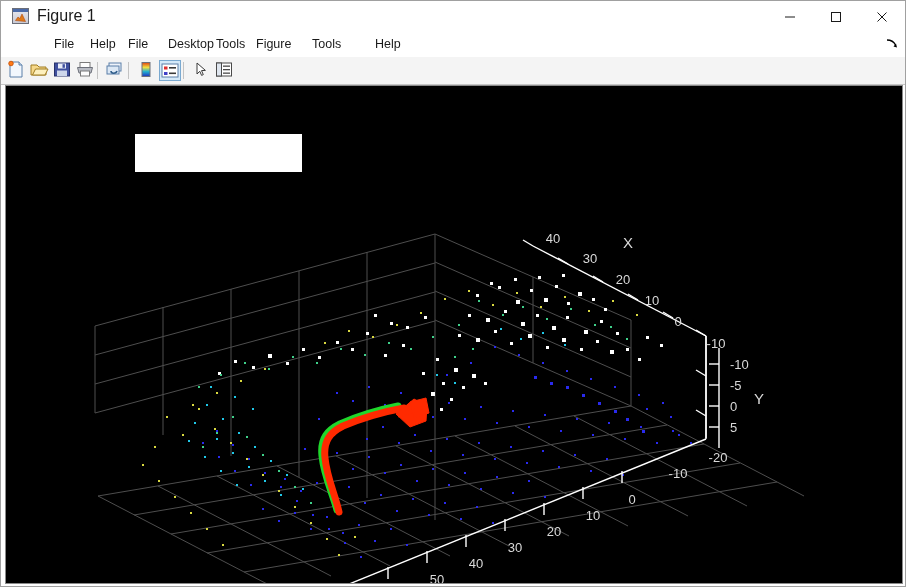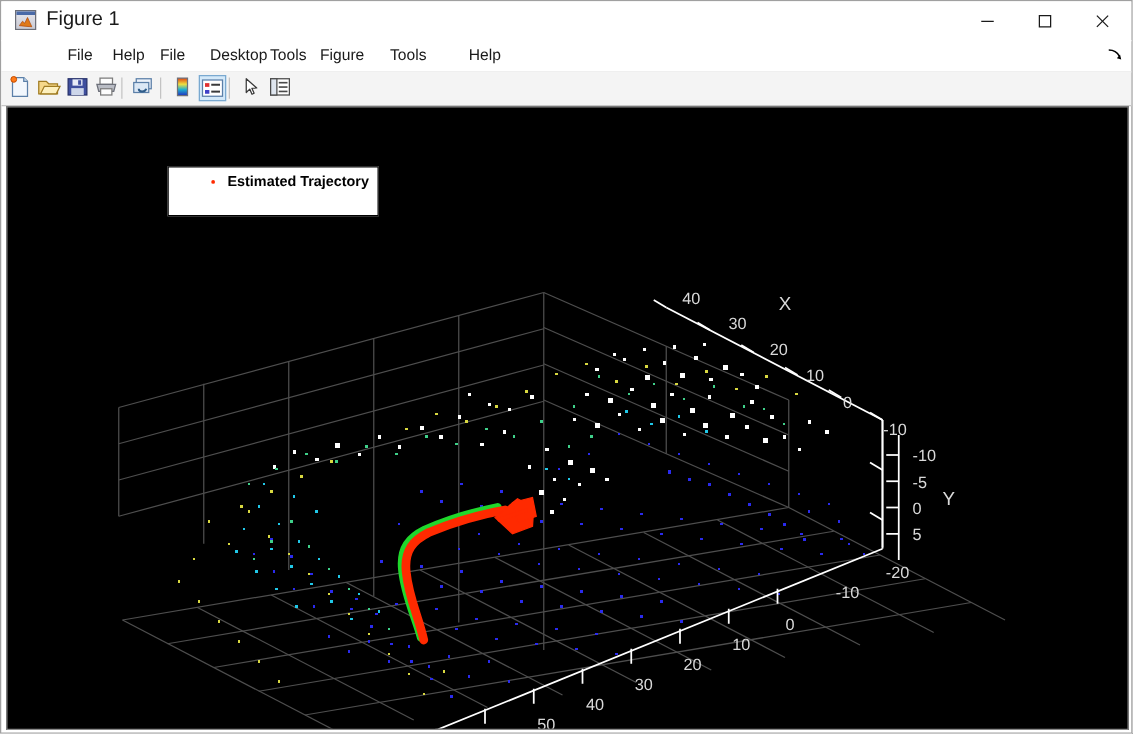--- a/index.html
+++ b/index.html
@@ -757,20 +757,16 @@
       <text class="axis-label" x="548" y="450" text-anchor="middle">20</text>
       <text class="axis-label" x="587" y="434" text-anchor="middle">10</text>
       <text class="axis-label" x="626" y="418" text-anchor="middle">0</text>
 
       <text class="axis-name" x="622" y="162" text-anchor="middle">X</text>
       <text class="axis-name" x="753" y="318" text-anchor="middle">Y</text>
       <text class="axis-name" x="426" y="529" text-anchor="middle">Z</text>
     </svg>
 
     <div id="legend">
-      <div class="legend-row" style="top:3px">
-        <span class="legend-marker" style="background:#ff2a00"></span>
-        <span class="legend-label">Estimated Trajectory</span>
-      </div>
     </div>
 
   </div>
 </div>
 
 </body></html>

